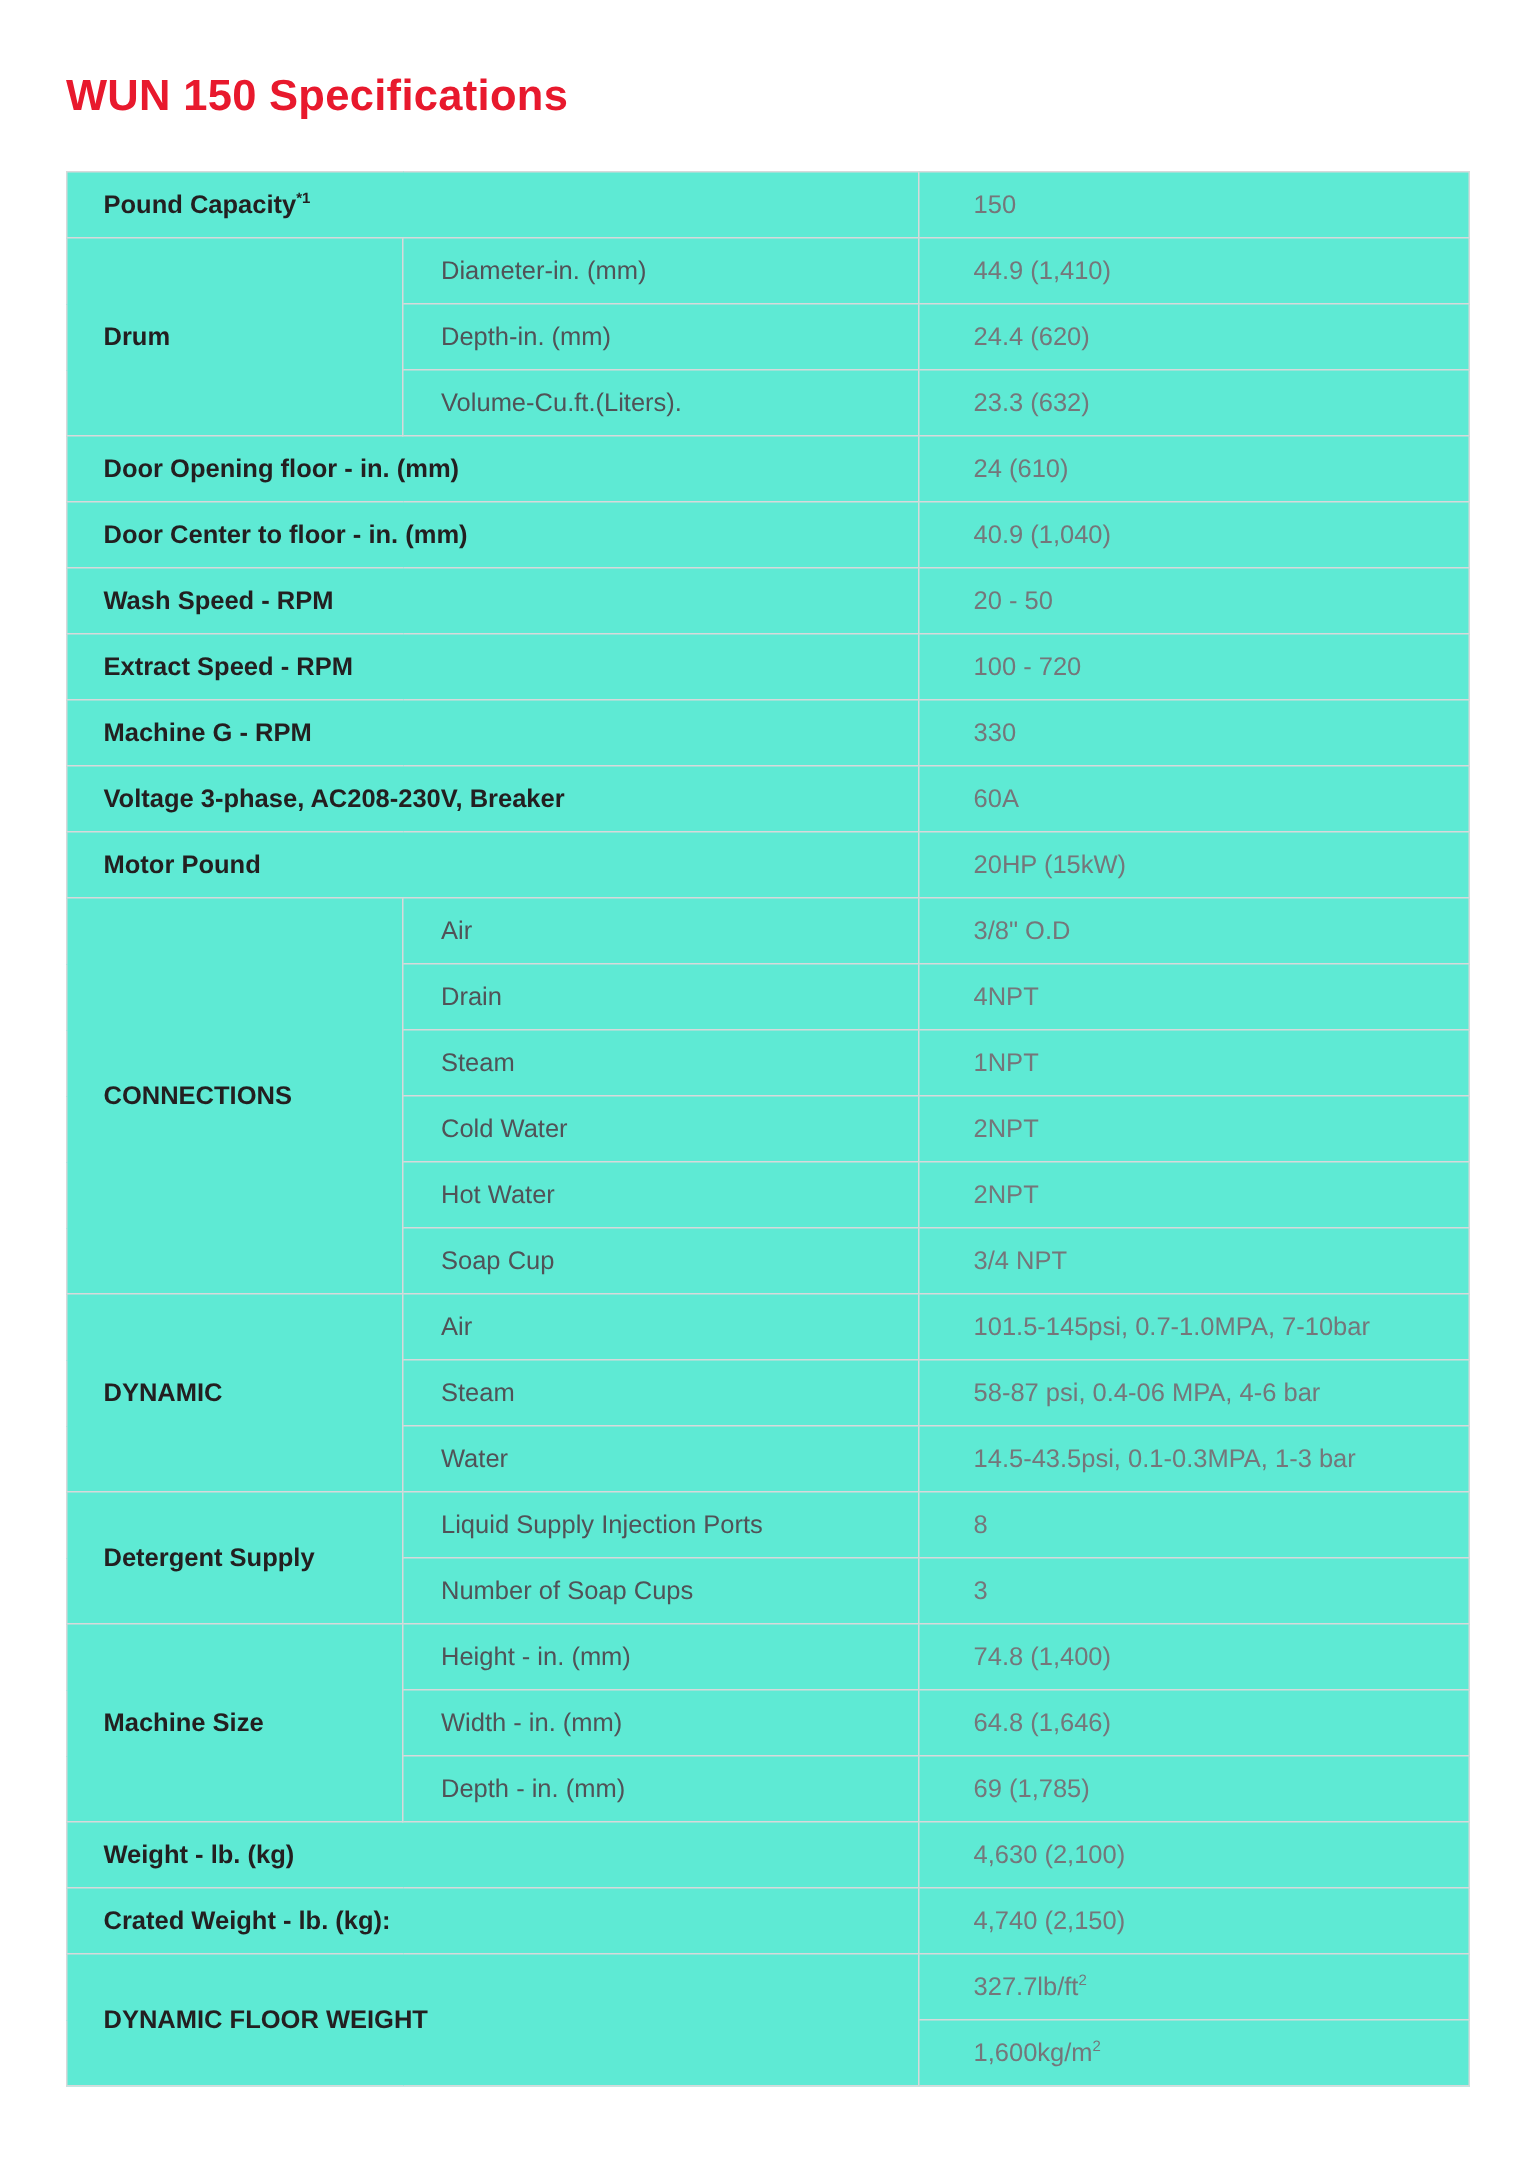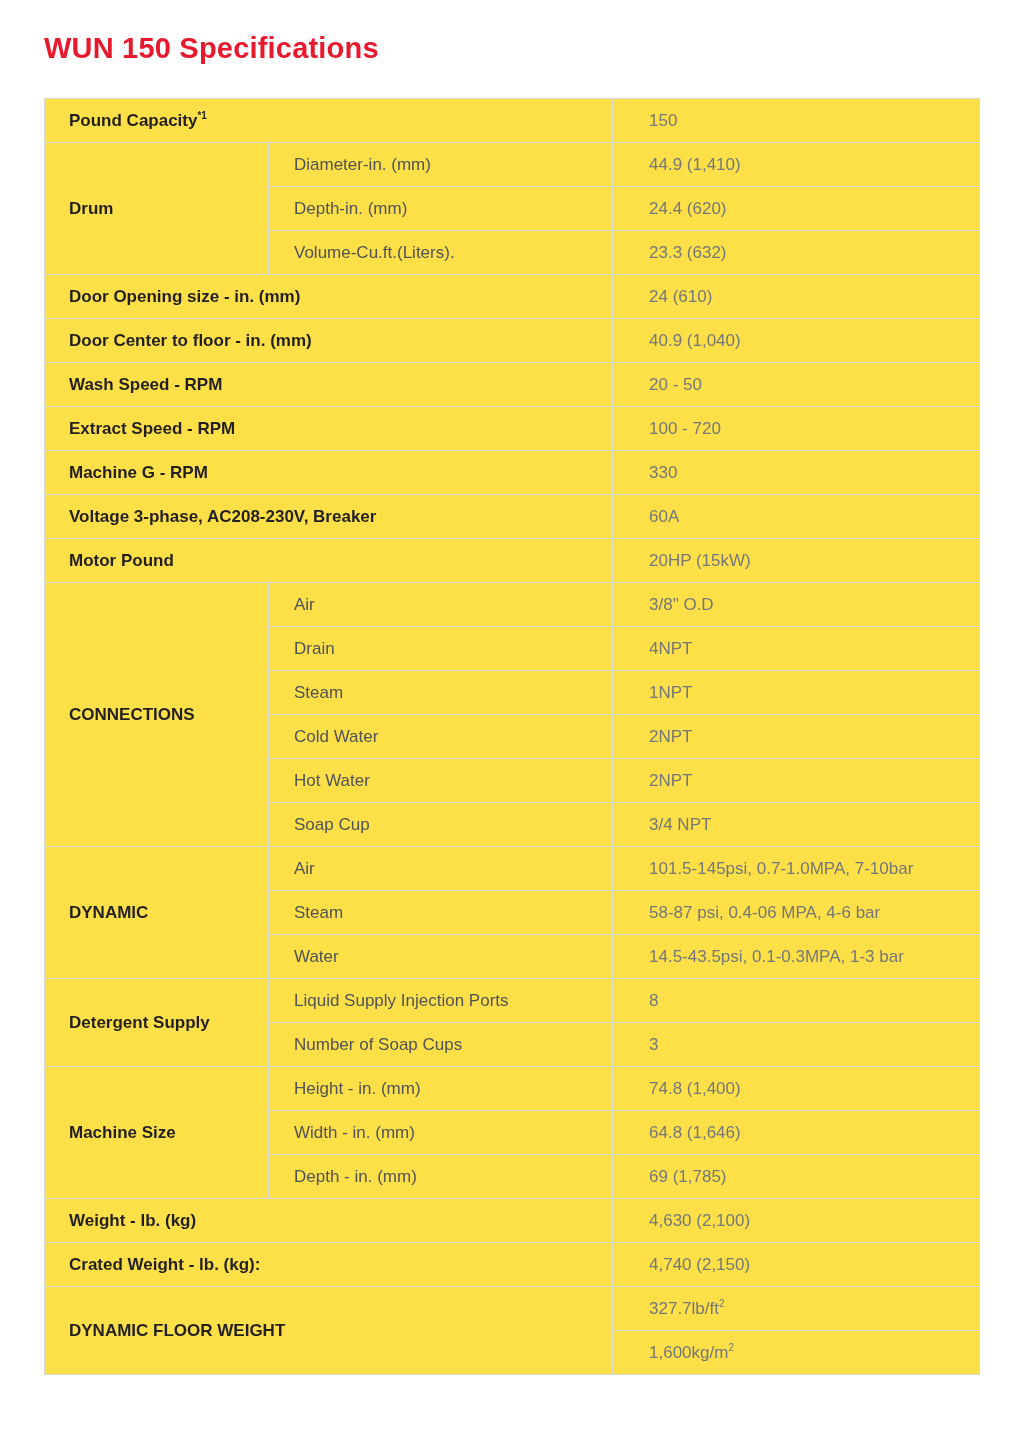--- a/index.html
+++ b/index.html
@@ -9,32 +9,32 @@
     font-family: "Liberation Sans", "DejaVu Sans", sans-serif;
   }
   .page {
     width: 1020px;
     height: 1440px;
     background: #ffffff;
     box-sizing: border-box;
   }
   h1.title {
     margin: 0;
-    padding: 32px 0 0 44px;
+    padding: 48px 0 0 44px;
     font-size: 29px;
     font-weight: 700;
     color: #e8192d;
     letter-spacing: 0.2px;
   }
   table.spec-table {
     border-collapse: collapse;
     table-layout: fixed;
     width: 935px;
     margin: 33px 0 0 44px;
-    background: #fde047;
+    background: #5eead4;
   }
   .spec-table td {
     border: 1px solid #d8d9da;
     height: 44px;
     vertical-align: middle;
     font-size: 17px;
     line-height: 1.25;
     box-sizing: border-box;
   }
   .spec-table td.lbl {
@@ -86,21 +86,21 @@
       <tr>
         <td class="sub">Depth-in. (mm)</td>
         <td class="val">24.4 (620)</td>
       </tr>
       <tr>
         <td class="sub">Volume-Cu.ft.(Liters).</td>
         <td class="val">23.3 (632)</td>
       </tr>
 
       <tr>
-        <td class="lbl" colspan="2">Door Opening size - in. (mm)</td>
+        <td class="lbl" colspan="2">Door Opening floor - in. (mm)</td>
         <td class="val">24 (610)</td>
       </tr>
       <tr>
         <td class="lbl" colspan="2">Door Center to floor - in. (mm)</td>
         <td class="val">40.9 (1,040)</td>
       </tr>
       <tr>
         <td class="lbl" colspan="2">Wash Speed - RPM</td>
         <td class="val">20 - 50</td>
       </tr>

